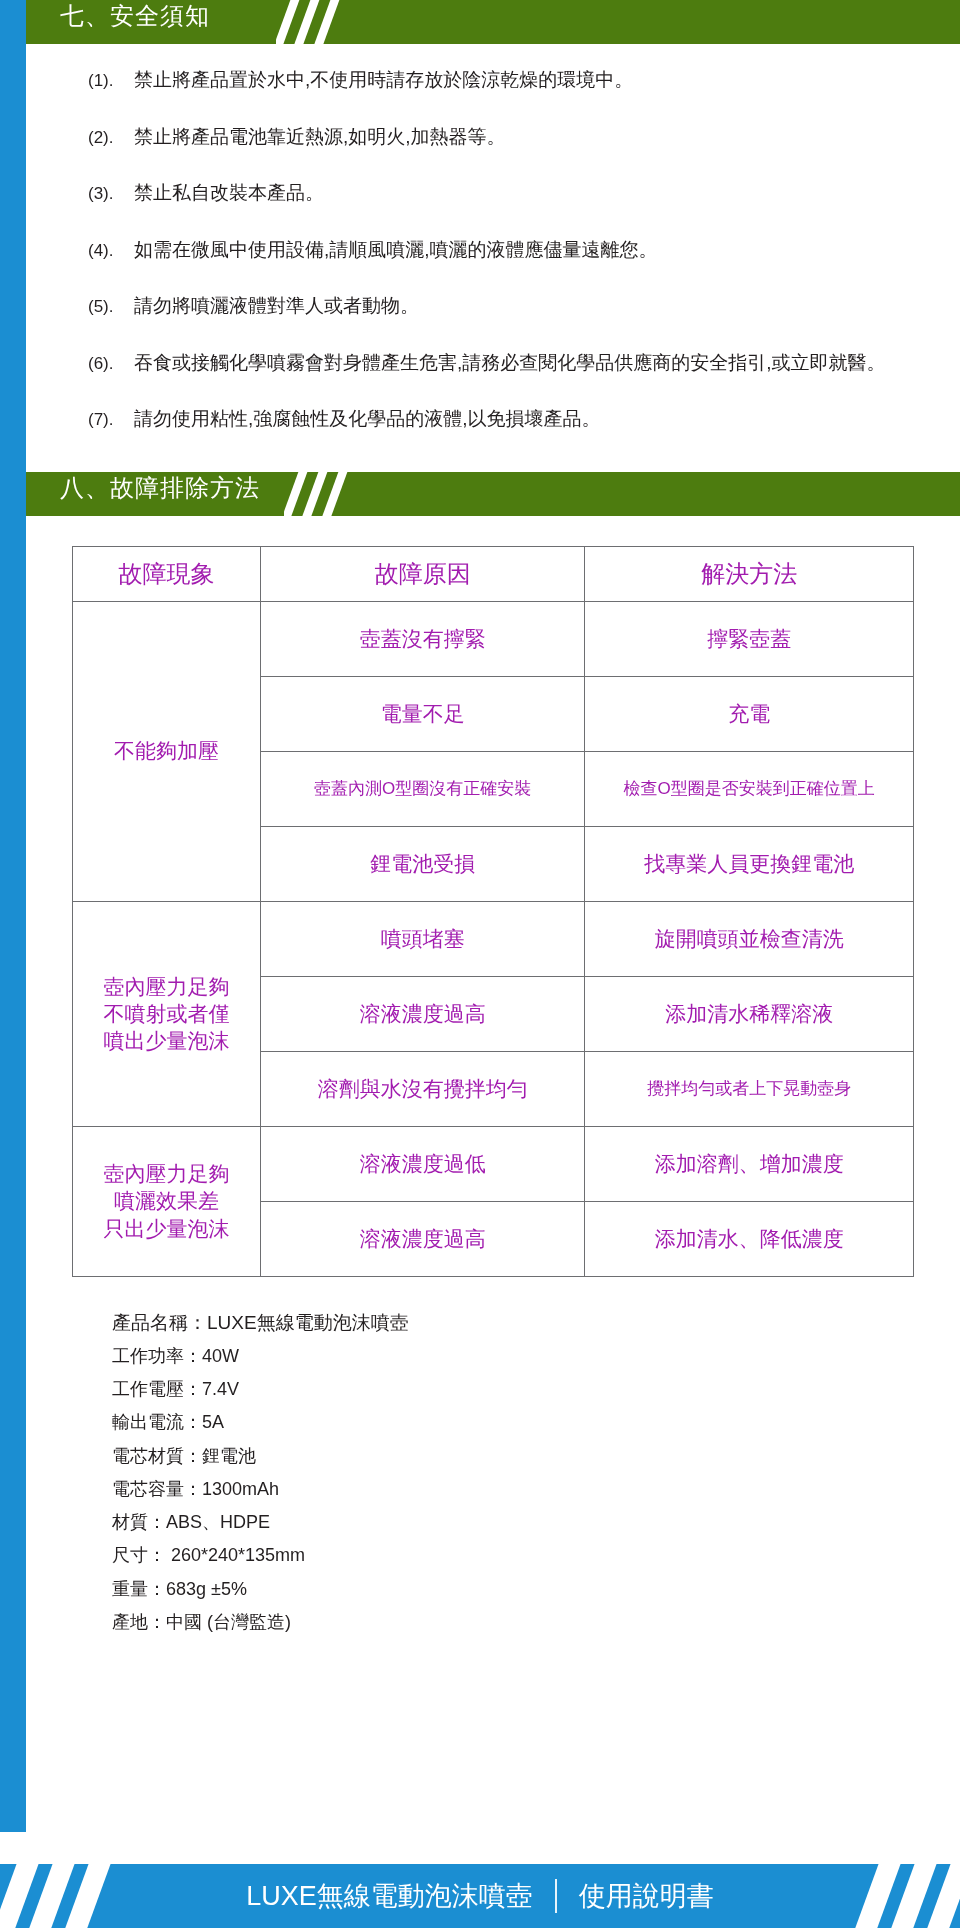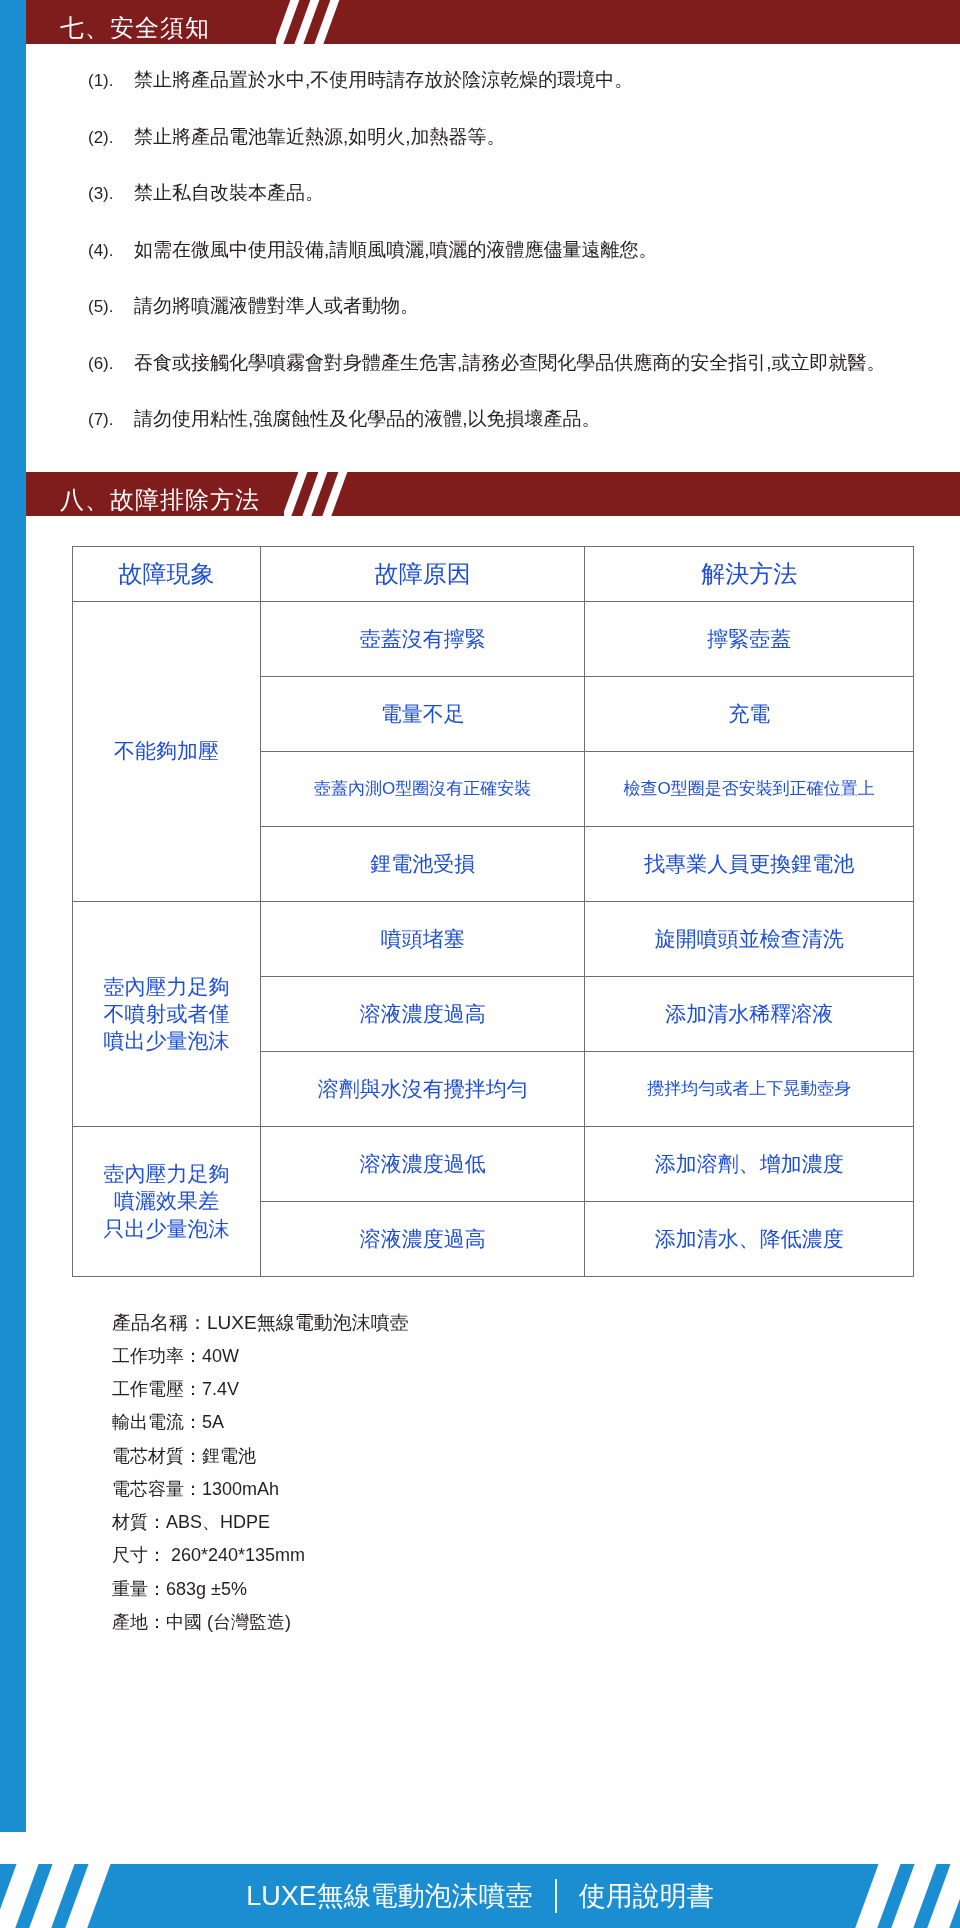--- a/index.html
+++ b/index.html
@@ -15,22 +15,22 @@
   .spine{
     position:absolute;left:0;top:0;width:26px;height:1848px;
     background:#1b8ed2;
   }
   .page{
     position:absolute;left:26px;top:0;width:934px;height:1928px;
   }
 
   
   .sec{
-    position:relative;height:44px;background:#7f1d1d;
-    display:flex;align-items:flex-end;
+    position:relative;height:44px;background:#4d7c0f;
+    display:flex;align-items:flex-start;
     margin-left:0;
   }
   .sec .sec-title{
     color:#ffffff;font-size:24px;letter-spacing:1px;
     padding-left:34px;font-weight:400;
   }
   .sec .slashes{
     position:absolute;top:0;height:44px;width:70px;
     overflow:hidden;
   }
@@ -55,21 +55,21 @@
   
   .tbl-wrap{padding:30px 46px 0 46px;}
   table{
     border-collapse:collapse;width:100%;
     table-layout:fixed;
   }
   table td,table th{
     border:1px solid #6d6e71;
     text-align:center;
     font-weight:400;
-    color:#1d4ed8;
+    color:#a21caf;
   }
   thead td{
     font-size:24px;height:52px;
   }
   tbody td{
     font-size:21px;height:46px;
     padding:14px 4px;
   }
   td.small{font-size:17px;}
   td.sym{font-size:21px;line-height:1.3;}

